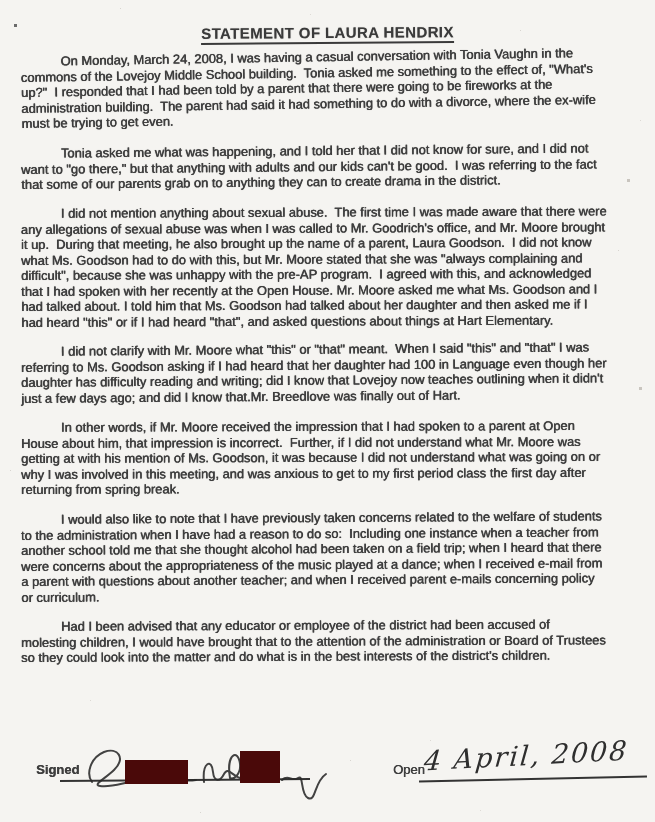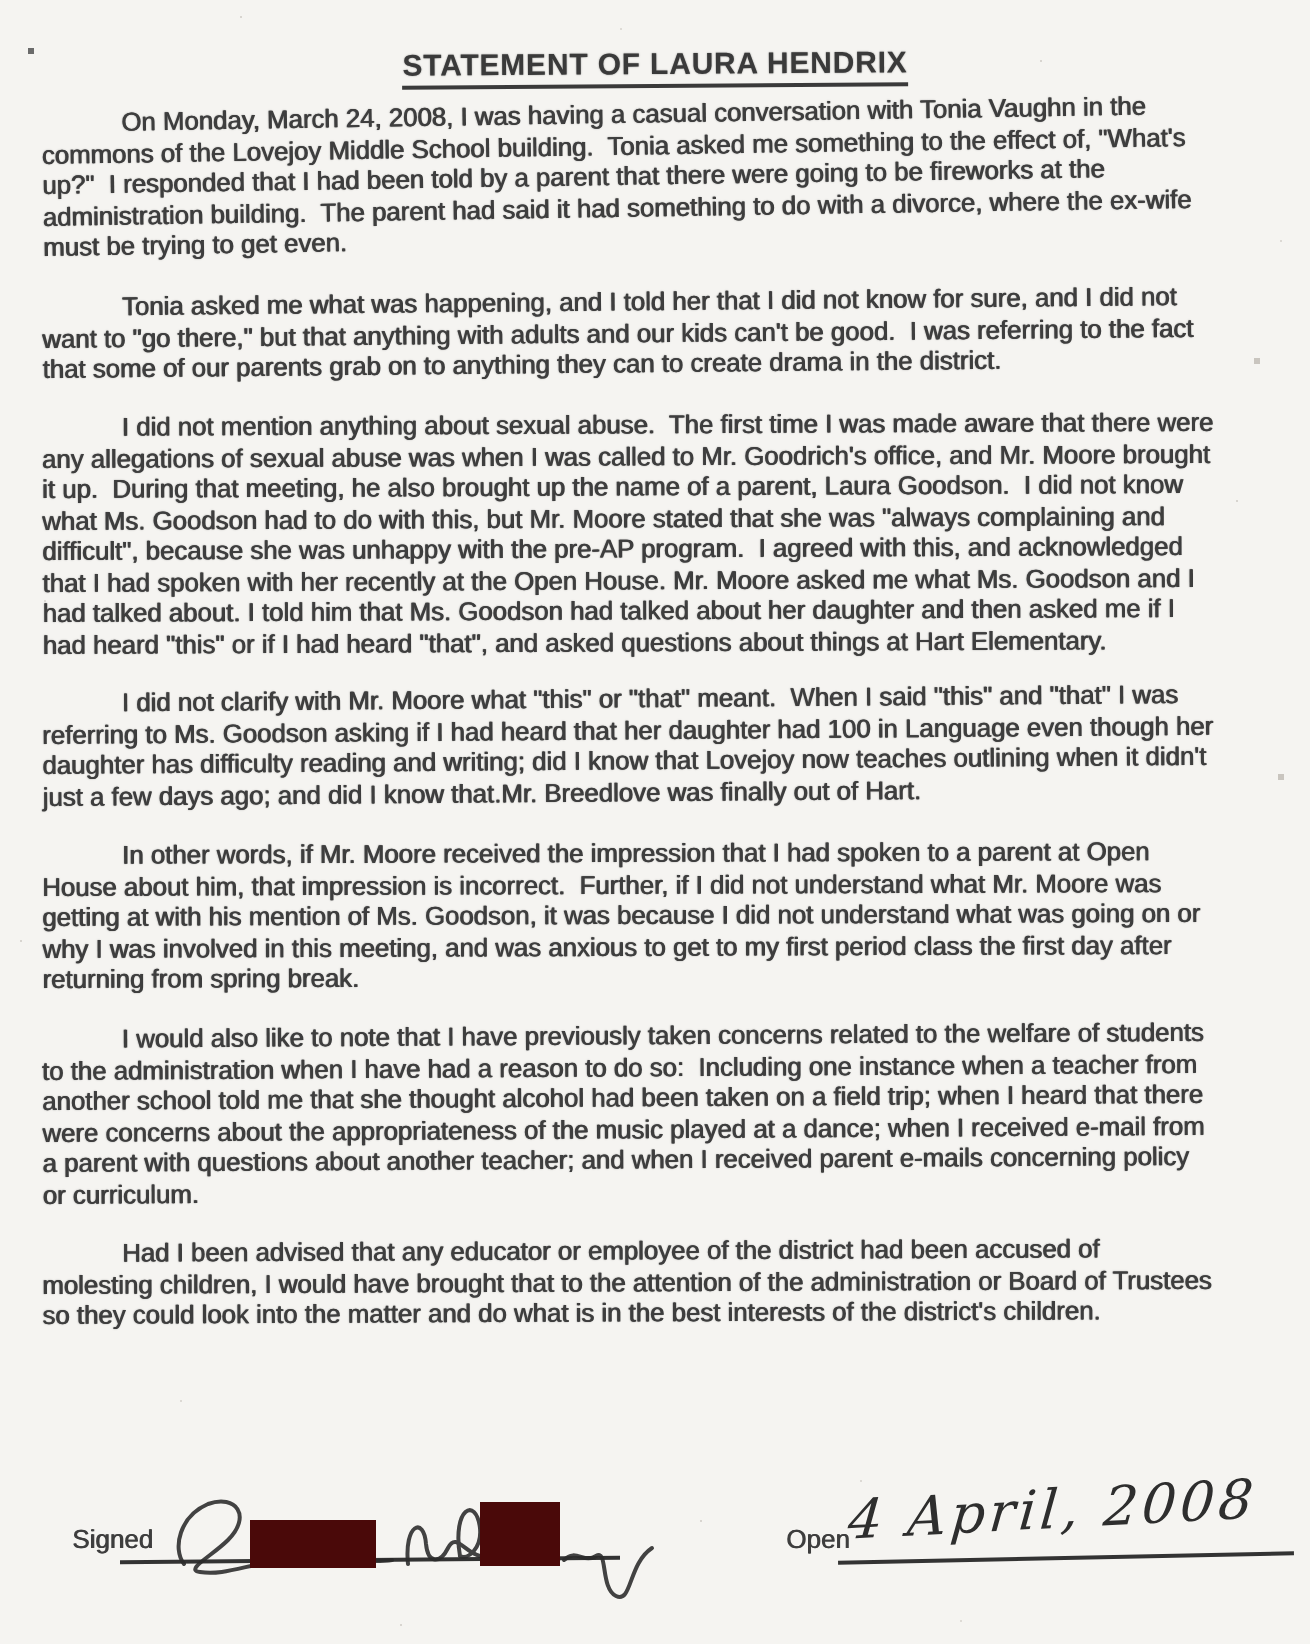--- a/index.html
+++ b/index.html
@@ -54,21 +54,21 @@
   .para:nth-child(4) { transform:rotate(-0.45deg); }
   .para:nth-child(5) { transform:rotate(-0.2deg); }
   .para:nth-child(6) { transform:rotate(-0.35deg); }
   .para:nth-child(7) { transform:rotate(-0.25deg); }
   .sig-row { position:absolute; left:0; top:738px; width:655px; height:84px; }
   .sig-label, .date-label {
     position:absolute;
     font-size:13px; color:#3e3e3e;
     text-shadow:0.4px 0 0 #3e3e3e;
   }
-  .sig-label  { left:36px; top:24px; }
+  .sig-label  { left:36px; top:24px;font-weight:bold; }
   .date-label { left:393px; top:24px; }
   .sig-underline {
     position:absolute; left:60px; top:41px; width:250px; height:2px;
     background:#333; transform:rotate(-0.5deg);
   }
   .date-underline {
     position:absolute; left:419px; top:40px; width:228px; height:2px;
     background:#333; transform:rotate(-1.2deg);
   }
   .sig-svg { position:absolute; left:84px; top:0; }

